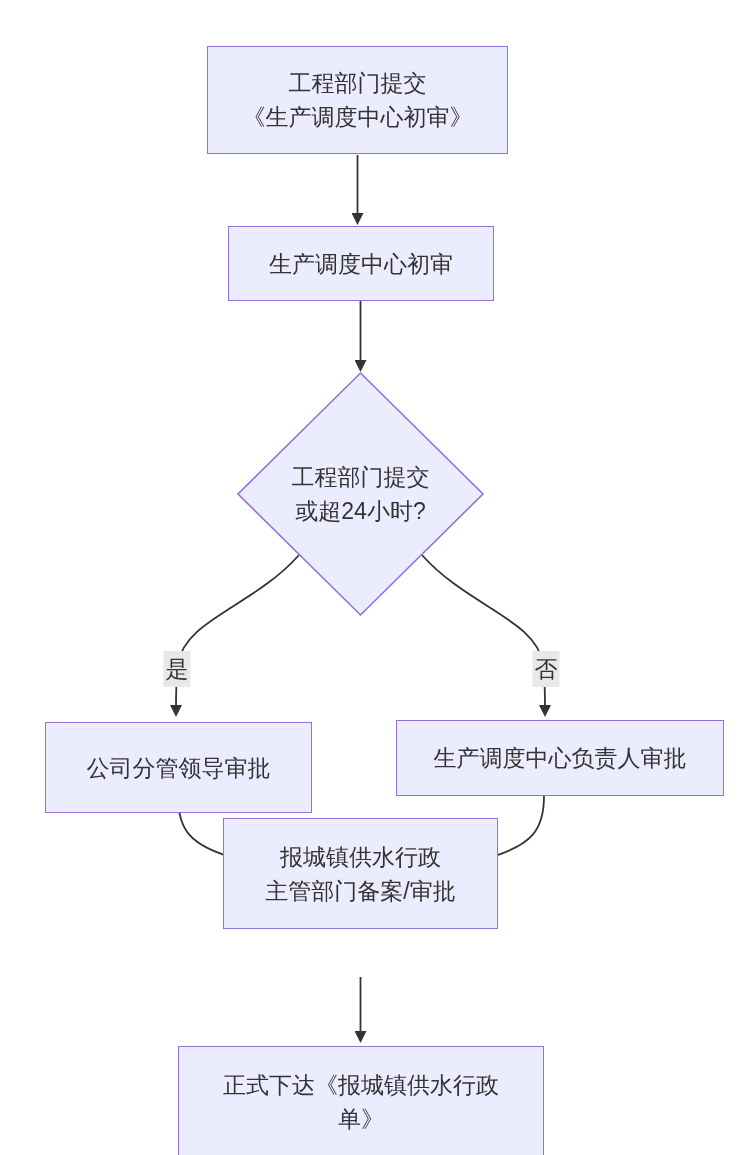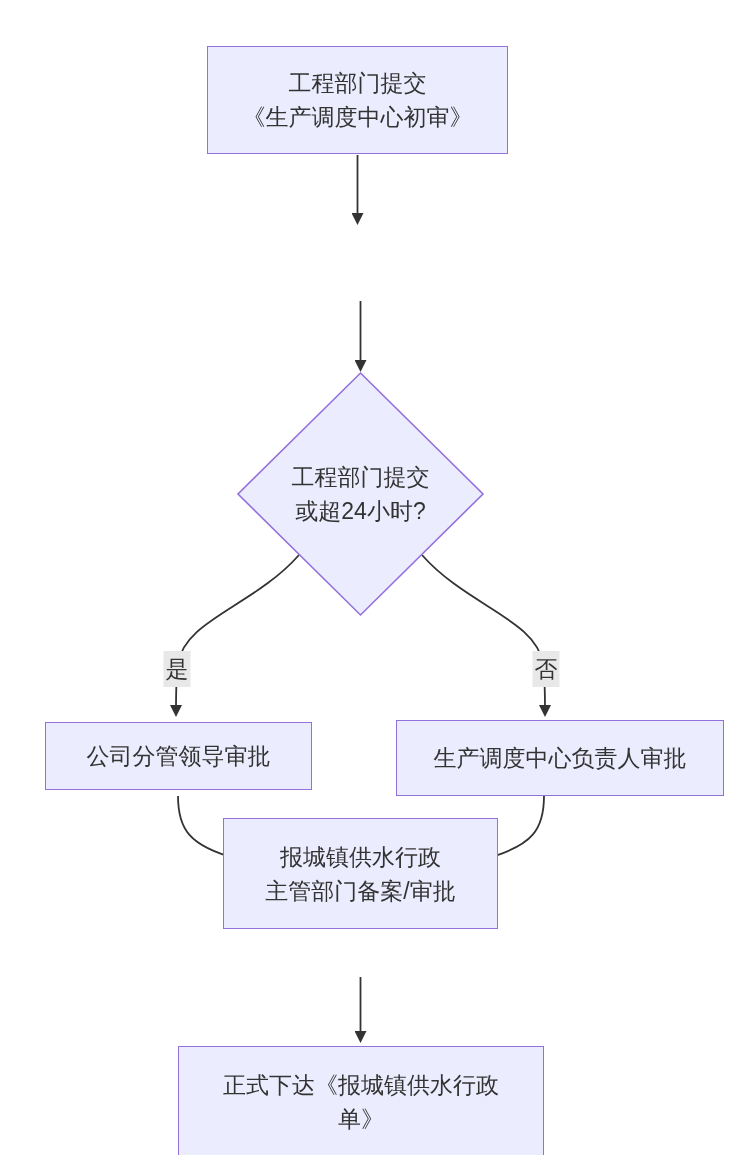--- a/index.html
+++ b/index.html
@@ -60,31 +60,34 @@
     <path class="edge" d="M360.5,977 L360.5,1037" marker-end="url(#arrowhead)"></path>
 
     <polygon class="shape-diamond" points="360.5,373 483,494 360.5,615 238,494"></polygon>
   </svg>
 
   <div class="node" style="left:207px;top:46px;width:301px;height:108px;">
     <span class="txt">工程部门提交
 《生产调度中心初审》</span>
   </div>
 
+  <div class="node" style="left:228px;top:226px;width:266px;height:75px;">
+    <span class="txt">生产调度中心初审</span>
+  </div>
 
   <div class="node diamond-overlay" style="left:238px;top:373px;width:245px;height:242px;">
     <span class="txt">工程部门提交
 或超24小时?</span>
   </div>
 
   <div class="edge-label" style="left:177px;top:669px;">是</div>
 
   <div class="edge-label" style="left:546px;top:669px;">否</div>
 
-  <div class="node" style="left:45px;top:722px;width:267px;height:68px;">
+  <div class="node" style="left:45px;top:722px;width:267px;height:91px;">
     <span class="txt">公司分管领导审批</span>
   </div>
 
   <div class="node" style="left:396px;top:720px;width:328px;height:76px;align-items:center;">
     <span class="txt">生产调度中心负责人审批</span>
   </div>
 
   <div class="node" style="left:223px;top:818px;width:275px;height:111px;">
     <span class="txt">报城镇供水行政
 主管部门备案/审批</span>

